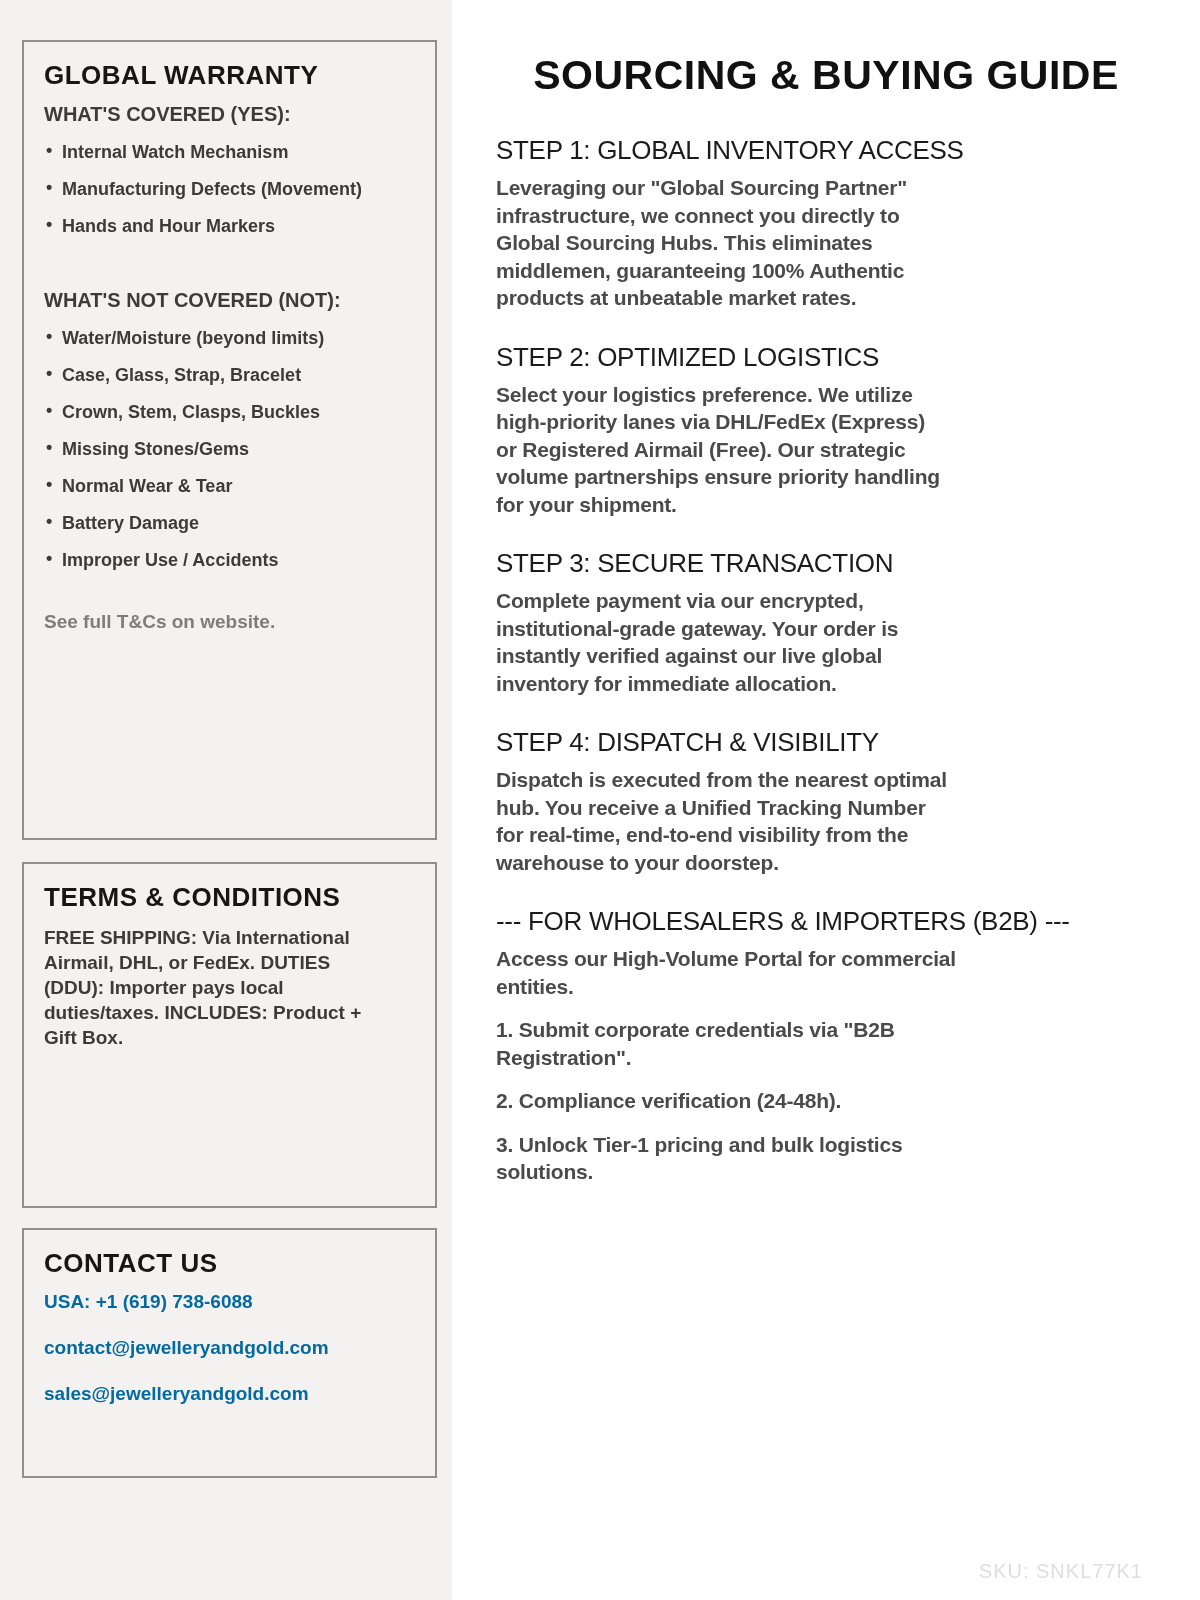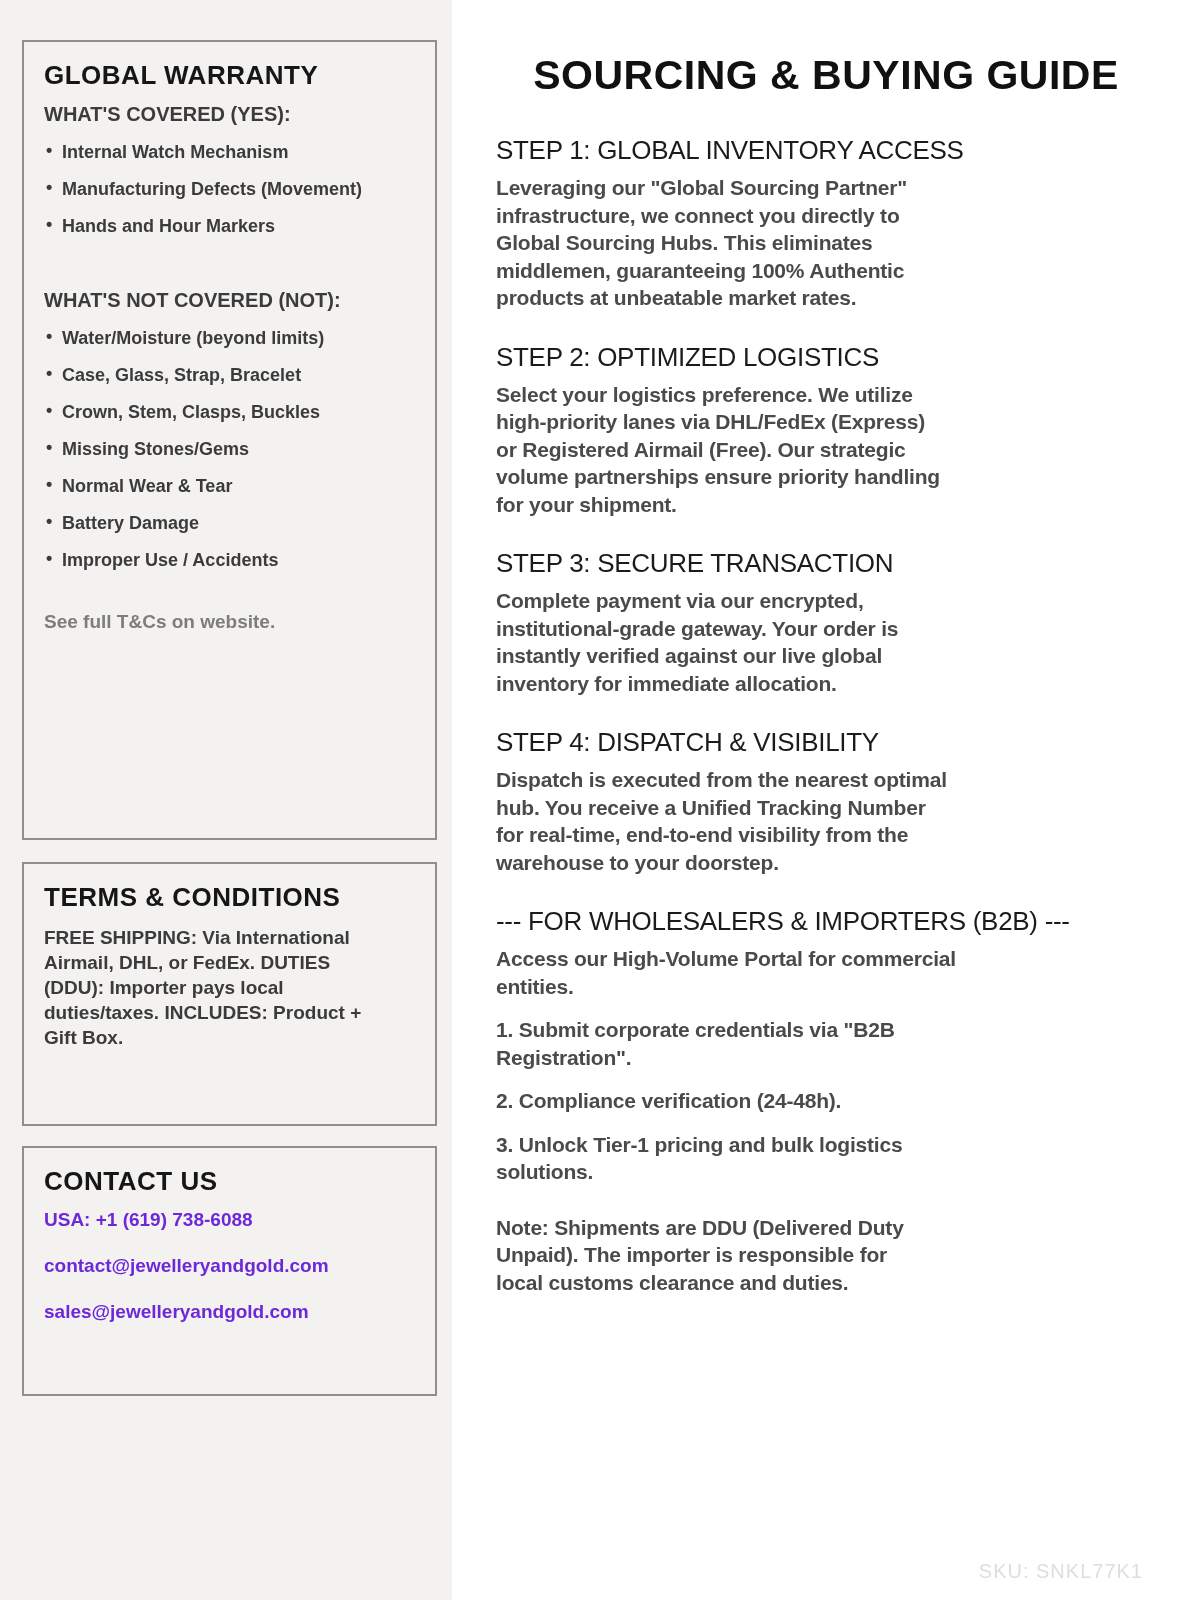--- a/index.html
+++ b/index.html
@@ -20,21 +20,21 @@
     padding:40px 10px 0 22px;
   }
   .side-box {
     box-sizing:border-box;
     width:415px;
     border:2px solid #8f8f8f;
     padding:18px 20px 0 20px;
     background:#f3f2f0;
   }
   .box-warranty { height:800px; margin-bottom:22px; }
-  .box-terms    { height:264px; margin-bottom:20px; }
+  .box-terms    { height:346px; margin-bottom:20px; }
   .box-contact  { height:250px; }
 
   .side-box h2 {
     margin:0 0 12px 0;
     font-size:26px; font-weight:bold;
     color:#161616; letter-spacing:0.5px;
   }
   .side-sub {
     font-size:20px; font-weight:bold;
     color:#3b3b3b; margin:0 0 8px 0;
@@ -56,21 +56,21 @@
     color:#7d7d7d;
   }
   .side-body {
     margin-top:12px;
     font-size:19px; font-weight:bold;
     color:#3b3b3b; line-height:25px;
     white-space:pre-line;
   }
   .contact-line {
     font-size:19px; font-weight:bold;
-    color:#6d28d9;
+    color:#0369a1;
     margin-top:24px;
   }
   .contact-line.first { margin-top:10px; }
 
   
   .main {
     position:absolute; left:452px; top:0;
     width:748px; height:1600px;
     box-sizing:border-box;
     padding:52px 44px 0 44px;
@@ -180,18 +180,15 @@
 warehouse to your doorstep.</p>
 
   <div class="step-heading">--- FOR WHOLESALERS &amp; IMPORTERS (B2B) ---</div>
   <p class="step-body">Access our High-Volume Portal for commercial
 entities.</p>
   <p class="step-body b2b-item">1. Submit corporate credentials via "B2B
 Registration".</p>
   <p class="step-body b2b-item">2. Compliance verification (24-48h).</p>
   <p class="step-body b2b-item">3. Unlock Tier-1 pricing and bulk logistics
 solutions.</p>
-  <p class="step-body b2b-note">Note: Shipments are DDU (Delivered Duty
-Unpaid). The importer is responsible for
-local customs clearance and duties.</p>
 </div>
 
 <div class="sku">SKU: SNKL77K1</div>
 
 </body></html>

